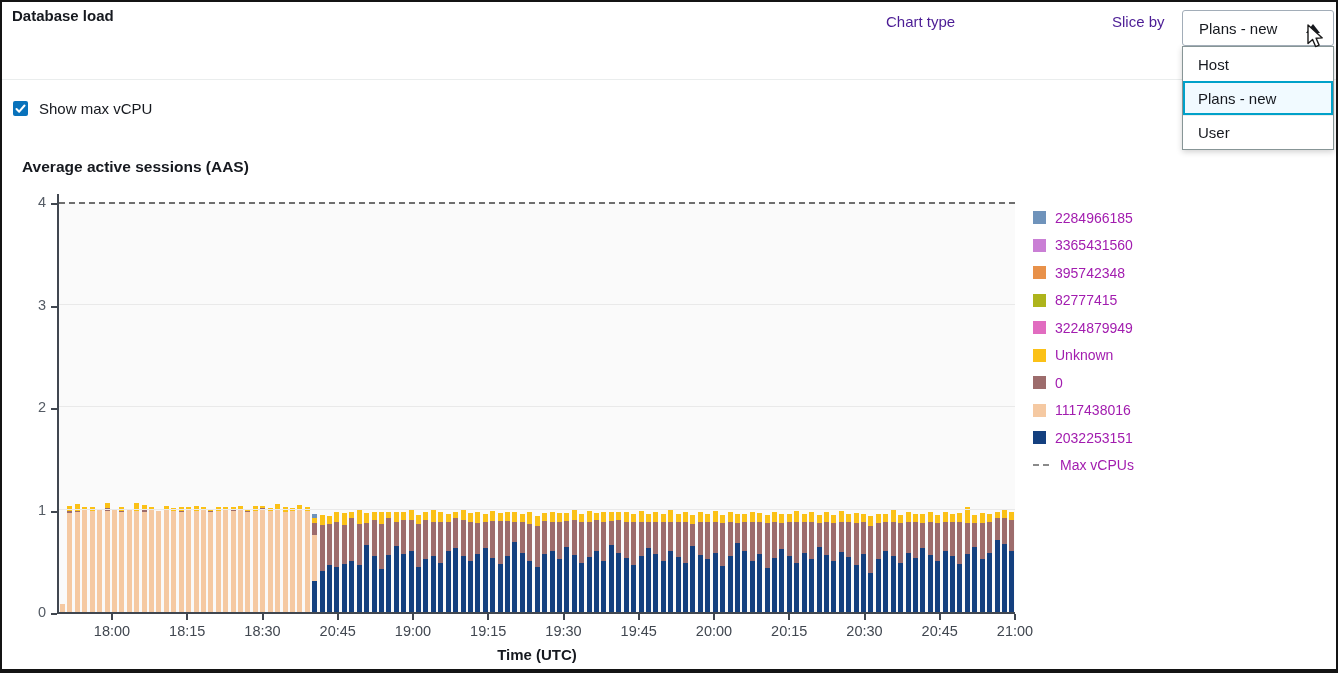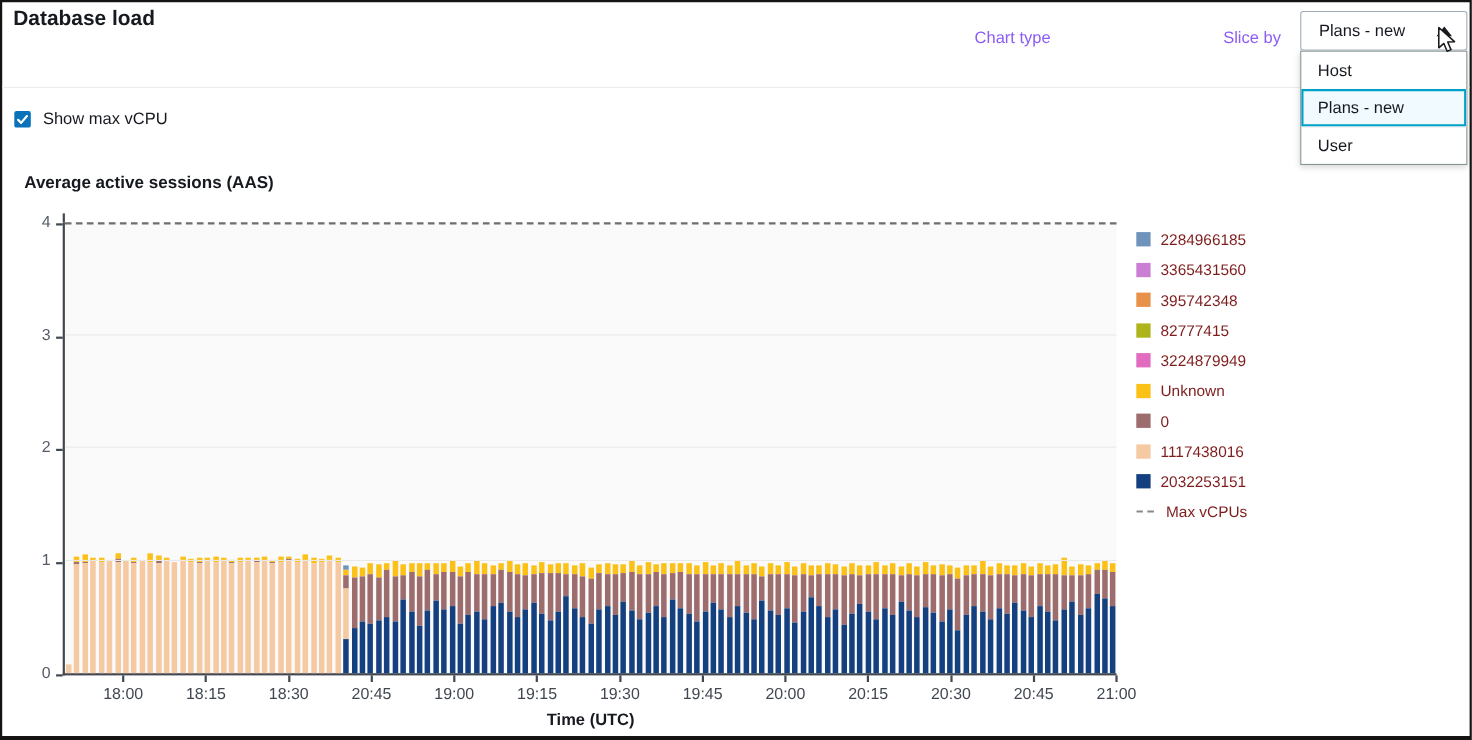--- a/index.html
+++ b/index.html
@@ -1,26 +1,26 @@
 <!DOCTYPE html>
 <html><head>
 <meta charset="utf-8">
 <style>
   * { margin:0; padding:0; box-sizing:border-box; }
   html,body { width:1338px; height:673px; }
   body { font-family:"Liberation Sans", sans-serif; background:#fff; position:relative; overflow:hidden; }
   .frame { position:absolute; inset:0; border:2px solid #141414; border-bottom-width:4px; background:#fff; }
 
   
-  .page-title { position:absolute; left:10px; top:5px; font-size:19px; font-weight:700; color:#16191f; }
+  .page-title { position:absolute; left:10px; top:5px; font-size:15px; font-weight:700; color:#16191f; }
   .subtitle-row { position:absolute; left:10px; top:36px; font-size:14.5px; color:#414750; }
   .info-link { color:#0073bb; font-weight:700; margin-left:10px; cursor:pointer; }
   .hdr-divider { position:absolute; left:0; top:77px; width:100%; height:1px; background:#eaeded; }
 
-  .ctl-label { position:absolute; top:24px; font-size:15px; color:#8b5cf6; }
+  .ctl-label { position:absolute; top:11px; font-size:15px; color:#4c1d95; }
   .select-box { position:absolute; background:#fff; border:1px solid #a2adb8; border-radius:3px;
                 display:flex; align-items:center; font-size:15px; color:#16191f; cursor:pointer; }
   .select-box .val { padding-left:14px; flex:1; }
   .tri-down { width:0; height:0; border-left:7px solid transparent; border-right:7px solid transparent;
               border-top:9px solid #545b64; margin-right:13px; }
   .tri-up { width:0; height:0; border-left:7px solid transparent; border-right:7px solid transparent;
             border-bottom:9px solid #16191f; margin-right:13px; }
 
   .menu { position:absolute; left:1180px; top:44px; width:152px; background:#fff;
           border:1px solid #879596; box-shadow:0 2px 6px rgba(0,0,0,.18); z-index:20; }
@@ -50,21 +50,21 @@
   .ytick-mark { position:absolute; left:49px; width:6px; height:2px; background:#414750; }
   .xtick-mark { position:absolute; top:612px; width:2px; height:6px; background:#414750; }
   .xtick-label { position:absolute; top:621px; width:70px; text-align:center; font-size:14.5px; color:#414750; }
   .x-axis-title { position:absolute; left:445px; top:644px; width:180px; text-align:center;
                   font-size:15px; font-weight:700; color:#16191f; }
 
   
   .legend { position:absolute; left:1031px; top:202px; list-style:none; }
   .legend-item { height:27.5px; display:flex; align-items:center; gap:9px; }
   .legend-swatch { width:13px; height:13px; flex:0 0 13px; }
-  .legend-label { font-size:14px; color:#7f1d1d; white-space:nowrap; }
+  .legend-label { font-size:14px; color:#a21caf; white-space:nowrap; }
 </style>
 </head>
 <body>
 
 <div class="frame">
 
   <div class="page-title">Database load</div>
 
   <div class="ctl-label" style="left:884px;">Chart type</div>
 

